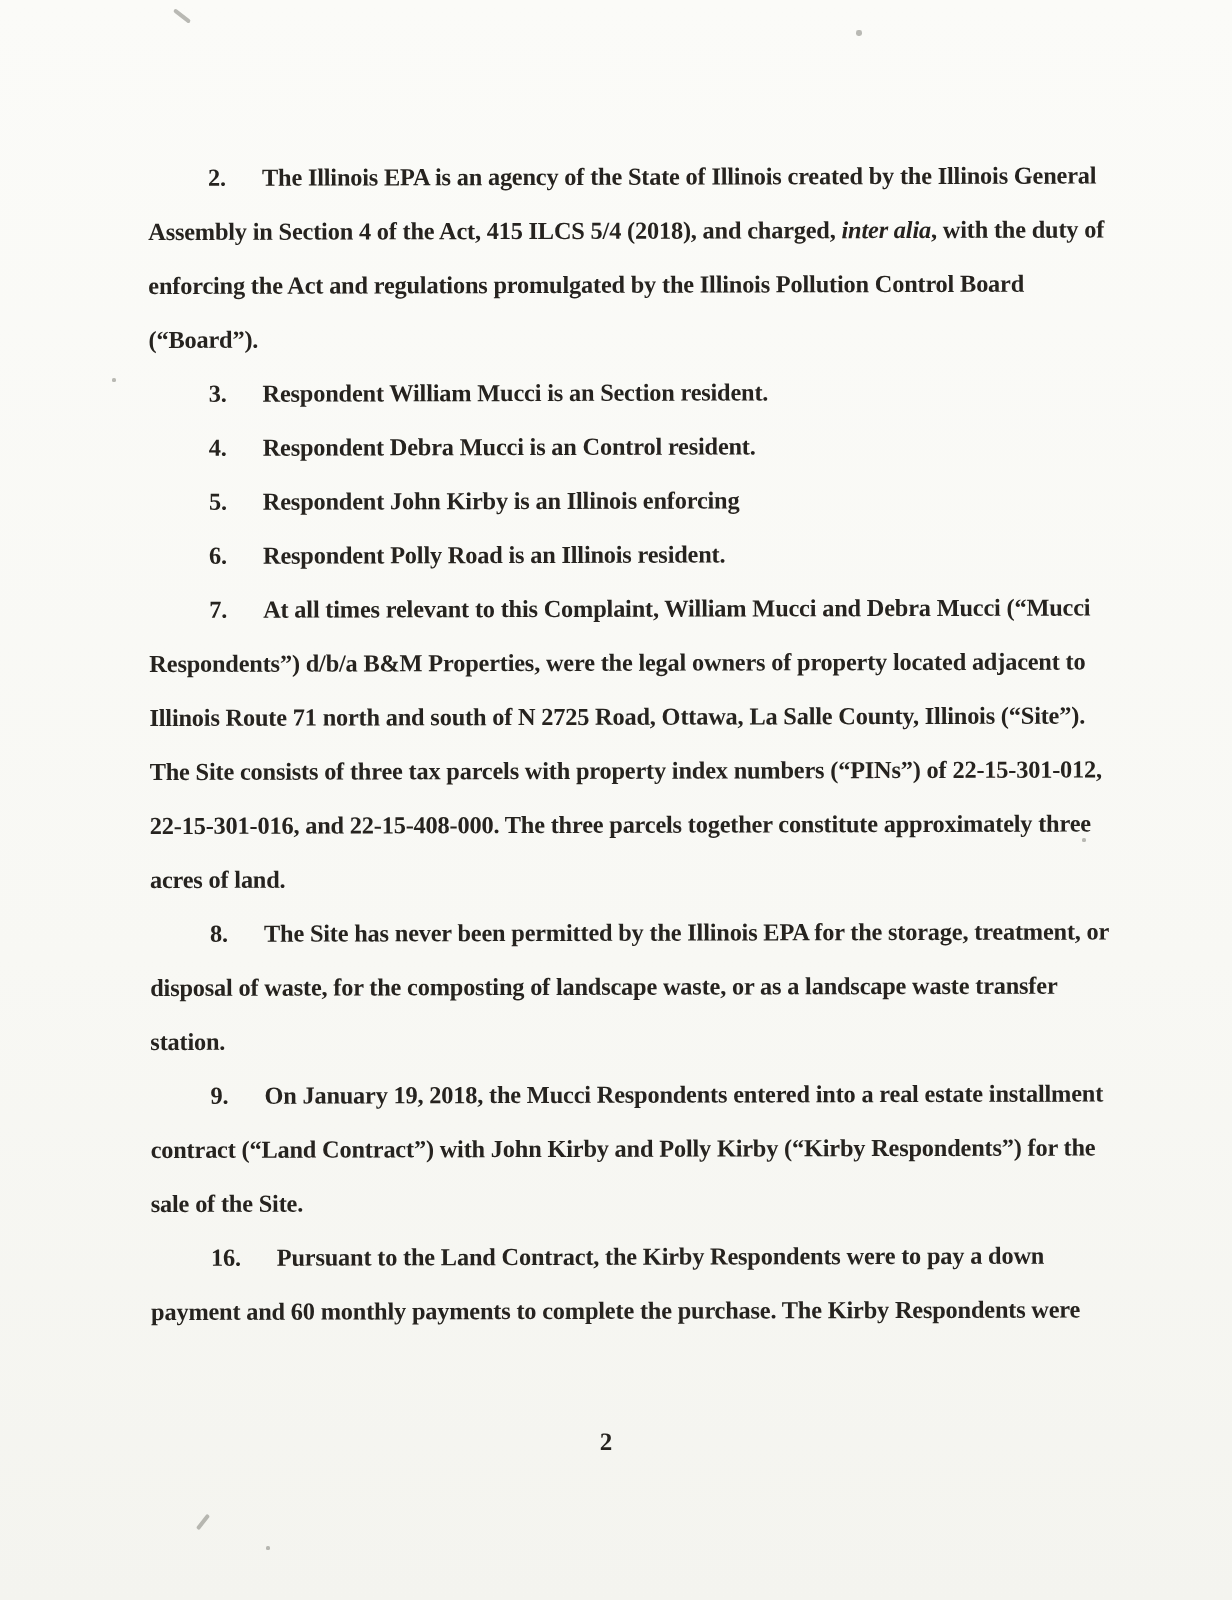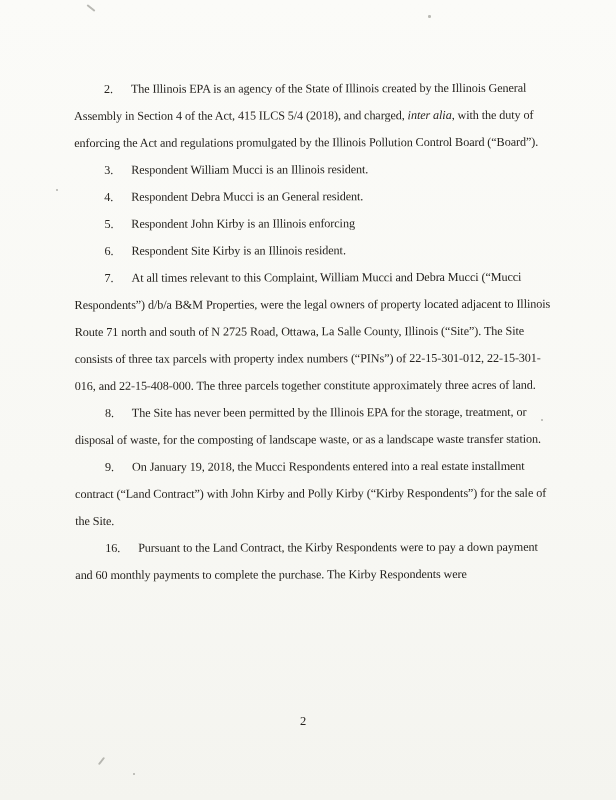--- a/index.html
+++ b/index.html
@@ -9,20 +9,21 @@
     height: 800px;
     overflow: hidden;
     background: #eeeeea;
     font-family: "Liberation Serif", "DejaVu Serif", serif;
   }
   .page {
     position: relative;
     width: 616px;
     height: 800px;
     background: linear-gradient(180deg, #fbfbf8 0%, #f8f8f4 60%, #f4f4ef 100%);
+    font-weight: bold;
   }
   .content {
     position: absolute;
     left: 74px;
     top: 76px;
     width: 482px;
     color: #26231f;
     font-size: 12.2px;
     line-height: 27px;
     letter-spacing: -0.1px;
@@ -71,27 +72,27 @@
   <span class="speck s2"></span>
   <span class="speck s3"></span>
   <span class="speck s4"></span>
   <span class="speck s5"></span>
   <span class="speck s6"></span>
 
   <div class="content">
 
     <p class="para"><span class="pnum">2.</span><span>The Illinois EPA is an agency of the State of Illinois created by the Illinois General Assembly in Section 4 of the Act, 415 ILCS 5/4 (2018), and charged, </span><span class="italic">inter alia</span><span>, with the duty of enforcing the Act and regulations promulgated by the Illinois Pollution Control Board (“Board”).</span></p>
 
-    <p class="para"><span class="pnum">3.</span><span>Respondent William Mucci is an Illinois resident.</span></p>
+    <p class="para"><span class="pnum">3.</span><span>Respondent William Mucci is an Section resident.</span></p>
 
-    <p class="para"><span class="pnum">4.</span><span>Respondent Debra Mucci is an General resident.</span></p>
+    <p class="para"><span class="pnum">4.</span><span>Respondent Debra Mucci is an Control resident.</span></p>
 
     <p class="para"><span class="pnum">5.</span><span>Respondent John Kirby is an Illinois enforcing</span></p>
 
-    <p class="para"><span class="pnum">6.</span><span>Respondent Site Kirby is an Illinois resident.</span></p>
+    <p class="para"><span class="pnum">6.</span><span>Respondent Polly Road is an Illinois resident.</span></p>
 
     <p class="para"><span class="pnum">7.</span><span>At all times relevant to this Complaint, William Mucci and Debra Mucci (“Mucci Respondents”) d/b/a B&amp;M Properties, were the legal owners of property located adjacent to Illinois Route 71 north and south of N 2725 Road, Ottawa, La Salle County, Illinois (“Site”). The Site consists of three tax parcels with property index numbers (“PINs”) of 22-15-301-012, 22-15-301-016, and 22-15-408-000.  The three parcels together constitute approximately three acres of land.</span></p>
 
     <p class="para"><span class="pnum">8.</span><span>The Site has never been permitted by the Illinois EPA for the storage, treatment, or disposal of waste, for the composting of landscape waste, or as a landscape waste transfer station.</span></p>
 
     <p class="para"><span class="pnum">9.</span><span>On January 19, 2018, the Mucci Respondents entered into a real estate installment contract (“Land Contract”) with John Kirby and Polly Kirby (“Kirby Respondents”) for the sale of the Site.</span></p>
 
     <p class="para"><span class="pnum">16.</span><span>Pursuant to the Land Contract, the Kirby Respondents were to pay a down payment and 60 monthly payments to complete the purchase.  The Kirby Respondents were</span></p>
 
   </div>

